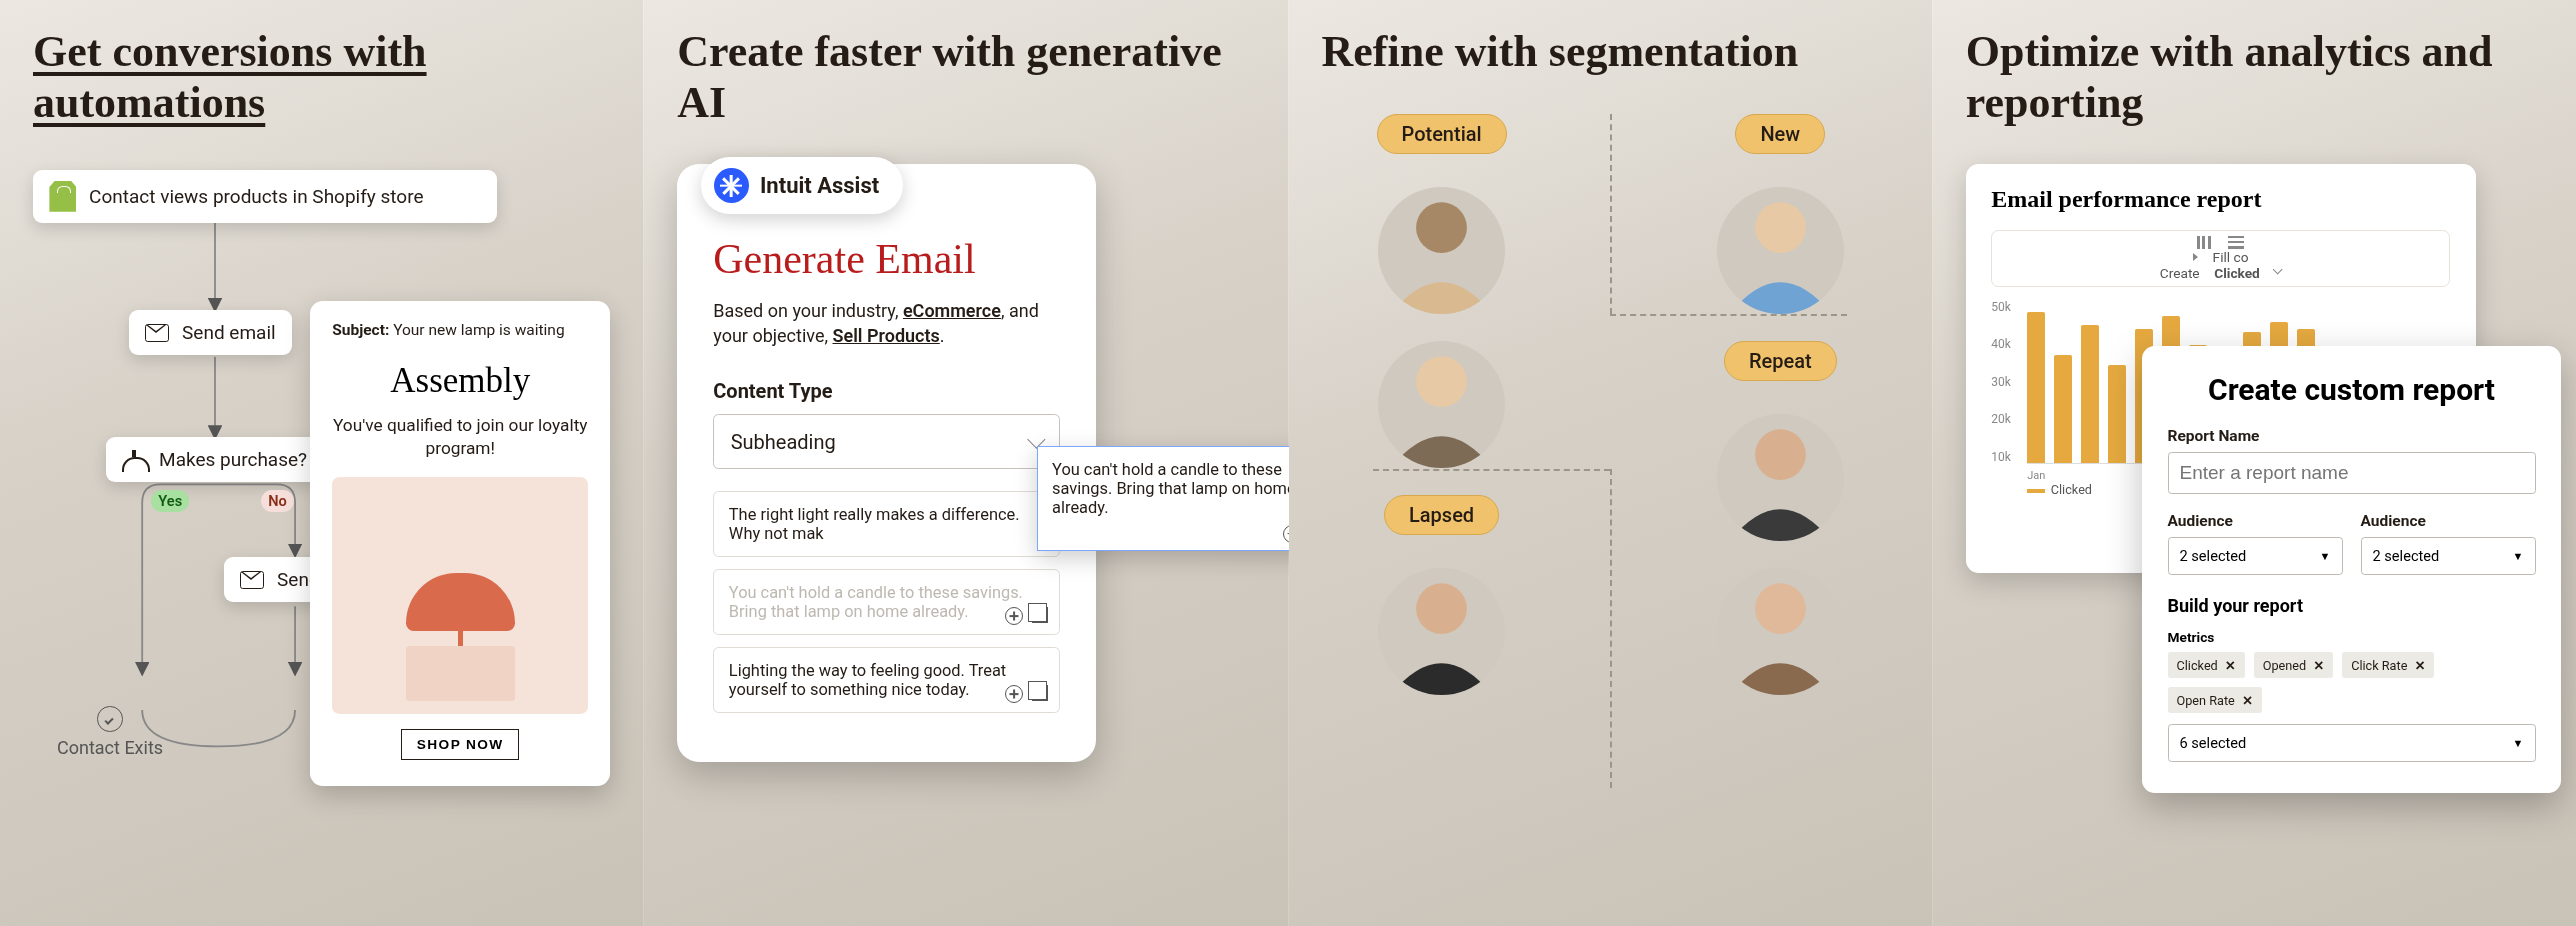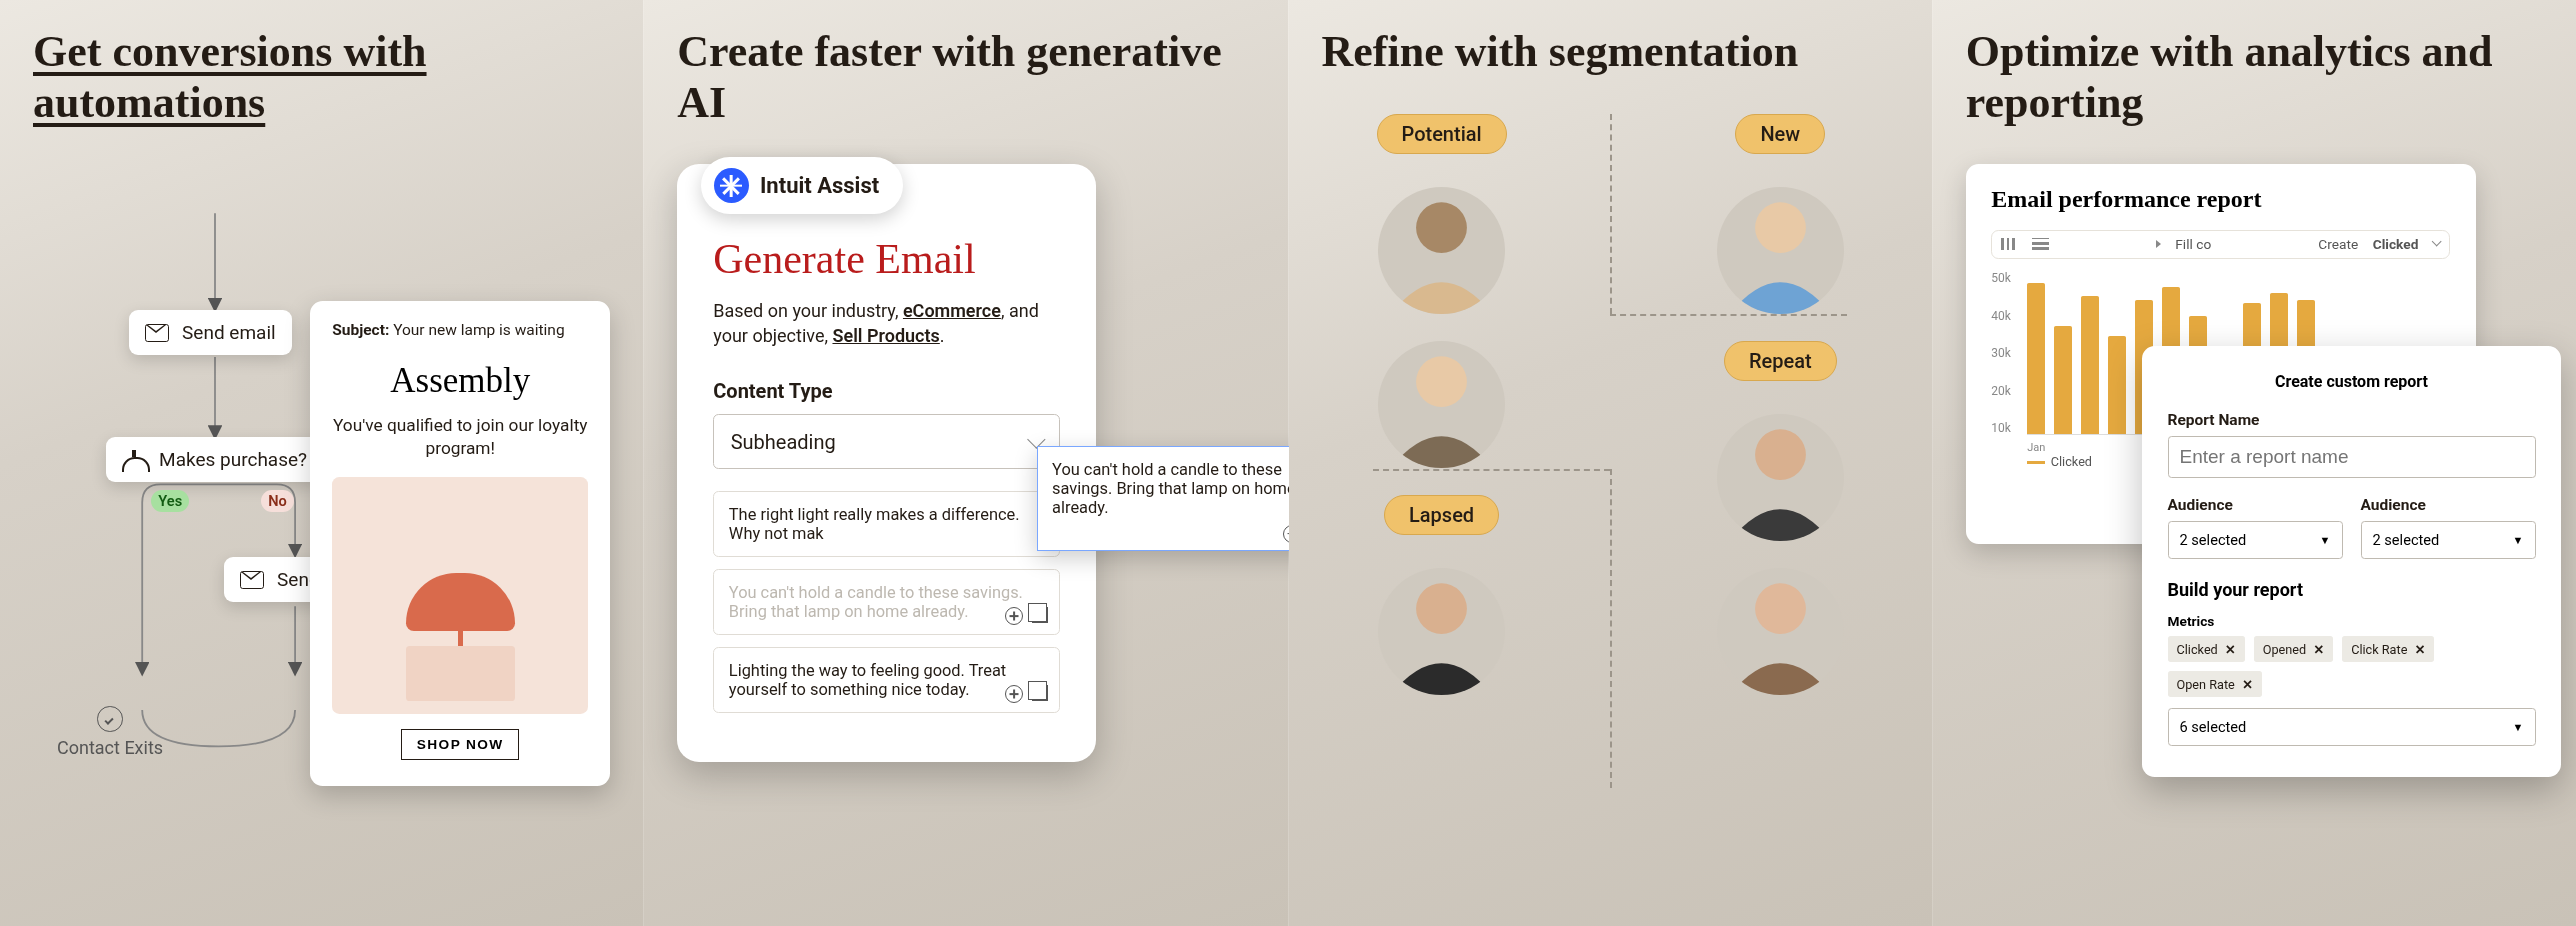--- a/index.html
+++ b/index.html
@@ -132,39 +132,39 @@
   .dash-h{position:absolute;border-top:2.7px dashed #9c958a;}
   .dash-v{position:absolute;border-left:2.7px dashed #9c958a;}
 
   
   .ana-area{position:relative;height:674px;}
   .report-card{
     position:absolute;left:0;top:0;width:510px;background:#fff;border-radius:12.7px;
     box-shadow:0 9px 27px rgba(0,0,0,.18);padding:22px 25.5px 55px;
   }
   .report-card h3{font-family:Georgia,serif;font-size:24px;font-weight:600;margin-bottom:16.4px;}
-  .rc-toolbar{display:flex;justify-content:space-between;align-items:center;border:0.9px solid #e6e2da;border-radius:7.3px;padding:5.5px 9px;margin-bottom:12.7px;font-size:13.7px;color:#555;}
+  .rc-toolbar{display:flex;justify-content:space-between;align-items:center;border:0.9px solid #e6e2da;border-radius:7.3px;padding:5.5px 9px;margin-bottom:12.7px;font-size:13.7px;color:#555;flex-direction:column;}
   .rc-toolbar .grp{display:flex;gap:14.6px;align-items:center;}
   .mini-ico{width:16.4px;height:12.7px;display:inline-block;}
   .ico-bars{background:linear-gradient(to right,#888 0 2.7px,transparent 2.7px 5.5px,#888 5.5px 8.2px,transparent 8.2px 11px,#888 11px 13.7px,transparent 13.7px);}
   .ico-barsv{background:repeating-linear-gradient(to top,#888 0 2.7px,transparent 2.7px 5.5px);}
   .ico-fill{width:0;height:0;border-left:5.5px solid #888;border-top:4.6px solid transparent;border-bottom:4.6px solid transparent;position:relative;}
   .chart-wrap{position:relative;height:218px;padding-left:36px;}
   .yaxis{position:absolute;left:0;top:0;height:164px;display:flex;flex-direction:column;justify-content:space-between;font-size:12px;color:#888;}
   .bars{display:flex;align-items:flex-end;gap:9px;height:164px;border-bottom:0.9px solid #ddd;}
   .bar{width:18px;background:#e5a93f;border-radius:1.8px 1.8px 0 0;}
   .xaxis{display:flex;gap:9px;font-size:11px;color:#888;margin-top:5.5px;padding-left:0;}
   .xaxis span{width:18px;text-align:left;}
   .legend{font-size:12.7px;color:#555;}
   .legend .sw{display:inline-block;width:18px;height:3.6px;background:#e5a93f;margin-right:5.5px;vertical-align:middle;}
   .form-card{
     position:absolute;right:-18px;top:182px;width:419px;background:#fff;border-radius:12.7px;
     box-shadow:0 12.7px 36px rgba(0,0,0,.25);padding:25.5px 25.5px 31px;
   }
-  .form-card h3{font-size:16px;font-weight:700;text-align:center;margin-bottom:20px;}
+  .form-card h3{font-size:30px;font-weight:700;text-align:center;margin-bottom:20px;}
   .flabel{font-size:15.5px;font-weight:700;margin-bottom:7.3px;color:#241c15;}
   .finput{width:100%;border:1.3px solid #bfbab1;border-radius:3.6px;padding:9px 11px;font-size:19px;margin-bottom:18px;}
   .frow{display:flex;gap:18px;margin-bottom:20px;}
   .fcol{flex:1;}
   .fselect{width:100%;border:1.3px solid #bfbab1;border-radius:3.6px;padding:9px 11px;font-size:14.6px;display:flex;justify-content:space-between;align-items:center;}
   .section-h{font-size:18px;font-weight:700;margin:5.5px 0 12.7px;}
   .metric-label{font-size:13.7px;font-weight:700;margin-bottom:7.3px;}
   .tag-row{display:flex;gap:9px;flex-wrap:wrap;margin-bottom:11px;}
   .tag{background:#eceae4;border-radius:2.7px;padding:5.5px 9px;font-size:12.7px;display:flex;align-items:center;gap:7.3px;color:#241c15;}
   .tag .x{font-weight:700;color:#241c15;}
@@ -185,20 +185,24 @@
           </marker>
         </defs>
         <path d="M200 54 V160" stroke="#888" stroke-width="2" fill="none" marker-end="url(#arr)"></path>
         <path d="M200 212 V300" stroke="#888" stroke-width="2" fill="none" marker-end="url(#arr)"></path>
         <path d="M200 352 H140 Q120 352 120 372 V560" stroke="#888" stroke-width="2" fill="none" marker-end="url(#arr)"></path>
         <path d="M200 352 H268 Q288 352 288 372 V430" stroke="#888" stroke-width="2" fill="none" marker-end="url(#arr)"></path>
         <path d="M288 486 V560" stroke="#888" stroke-width="2" fill="none" marker-end="url(#arr)"></path>
         <path d="M120 600 Q120 640 204 640 Q288 640 288 600" stroke="#888" stroke-width="2" fill="none"></path>
       </svg>
 
+      <div class="node" style="left:0;top:5.5px;width:464px;">
+        <span class="shop-icon"></span>
+        <span>Contact views products in Shopify store</span>
+      </div>
 
       <div class="node" style="left:96px;top:146px;">
         <span class="env-icon"></span>
         <span>Send email</span>
       </div>
 
       <div class="node" style="left:73px;top:273px;">
         <span class="branch-icon"></span>
         <span>Makes purchase?</span>
       </div>

